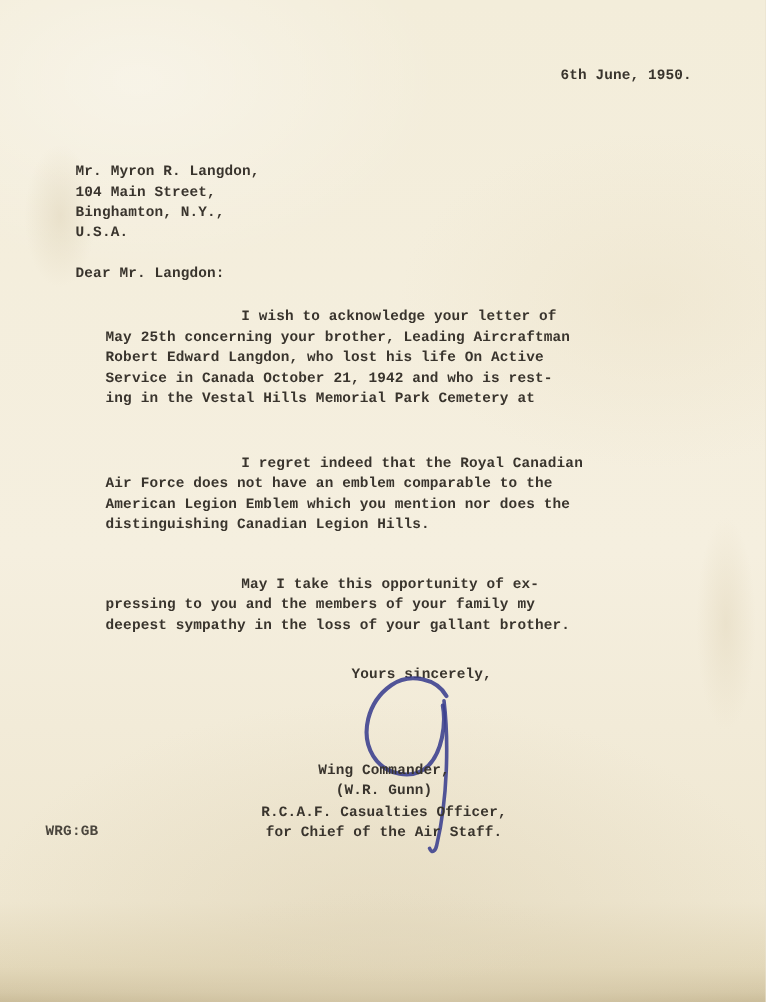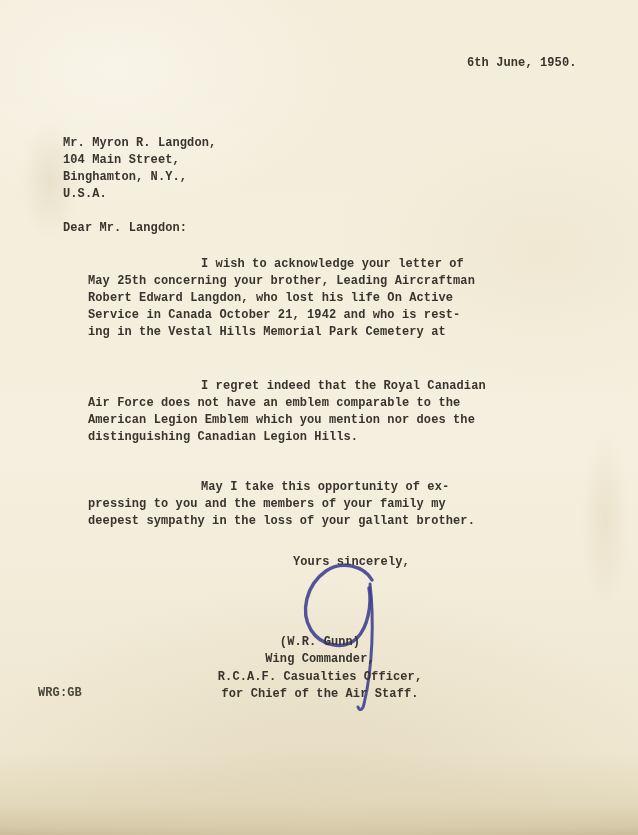--- a/index.html
+++ b/index.html
@@ -102,21 +102,21 @@
   <div class="abs closing-line line">Yours sincerely,</div>
 
   <svg class="signature-svg" viewBox="0 0 112 162" xmlns="http://www.w3.org/2000/svg">
     <g fill="none" stroke="#3a3f8e" stroke-opacity="0.88" stroke-linecap="round" stroke-linejoin="round">
       <path stroke-width="3.4" d="M 84 22 C 76 8, 54 2, 38 13 C 18 27, 12 54, 23 72 C 33 88, 56 93, 69 80 C 80 69, 84 46, 81 30"></path>
       <path stroke-width="3.0" d="M 82 26 C 86 60, 85 108, 76 146 C 75 151, 72 154, 70 149"></path>
     </g>
   </svg>
 
   <div class="abs sig-block">
+    <div class="line">Wing Commander,</div>
     <div class="line">(W.R. Gunn)</div>
-    <div class="line">Wing Commander,</div>
     <div class="line">R.C.A.F. Casualties Officer,</div>
     <div class="line">for Chief of the Air Staff.</div>
   </div>
 
   <div class="abs initials-line line">WRG:GB</div>
 
 </div>
 
 </body></html>

